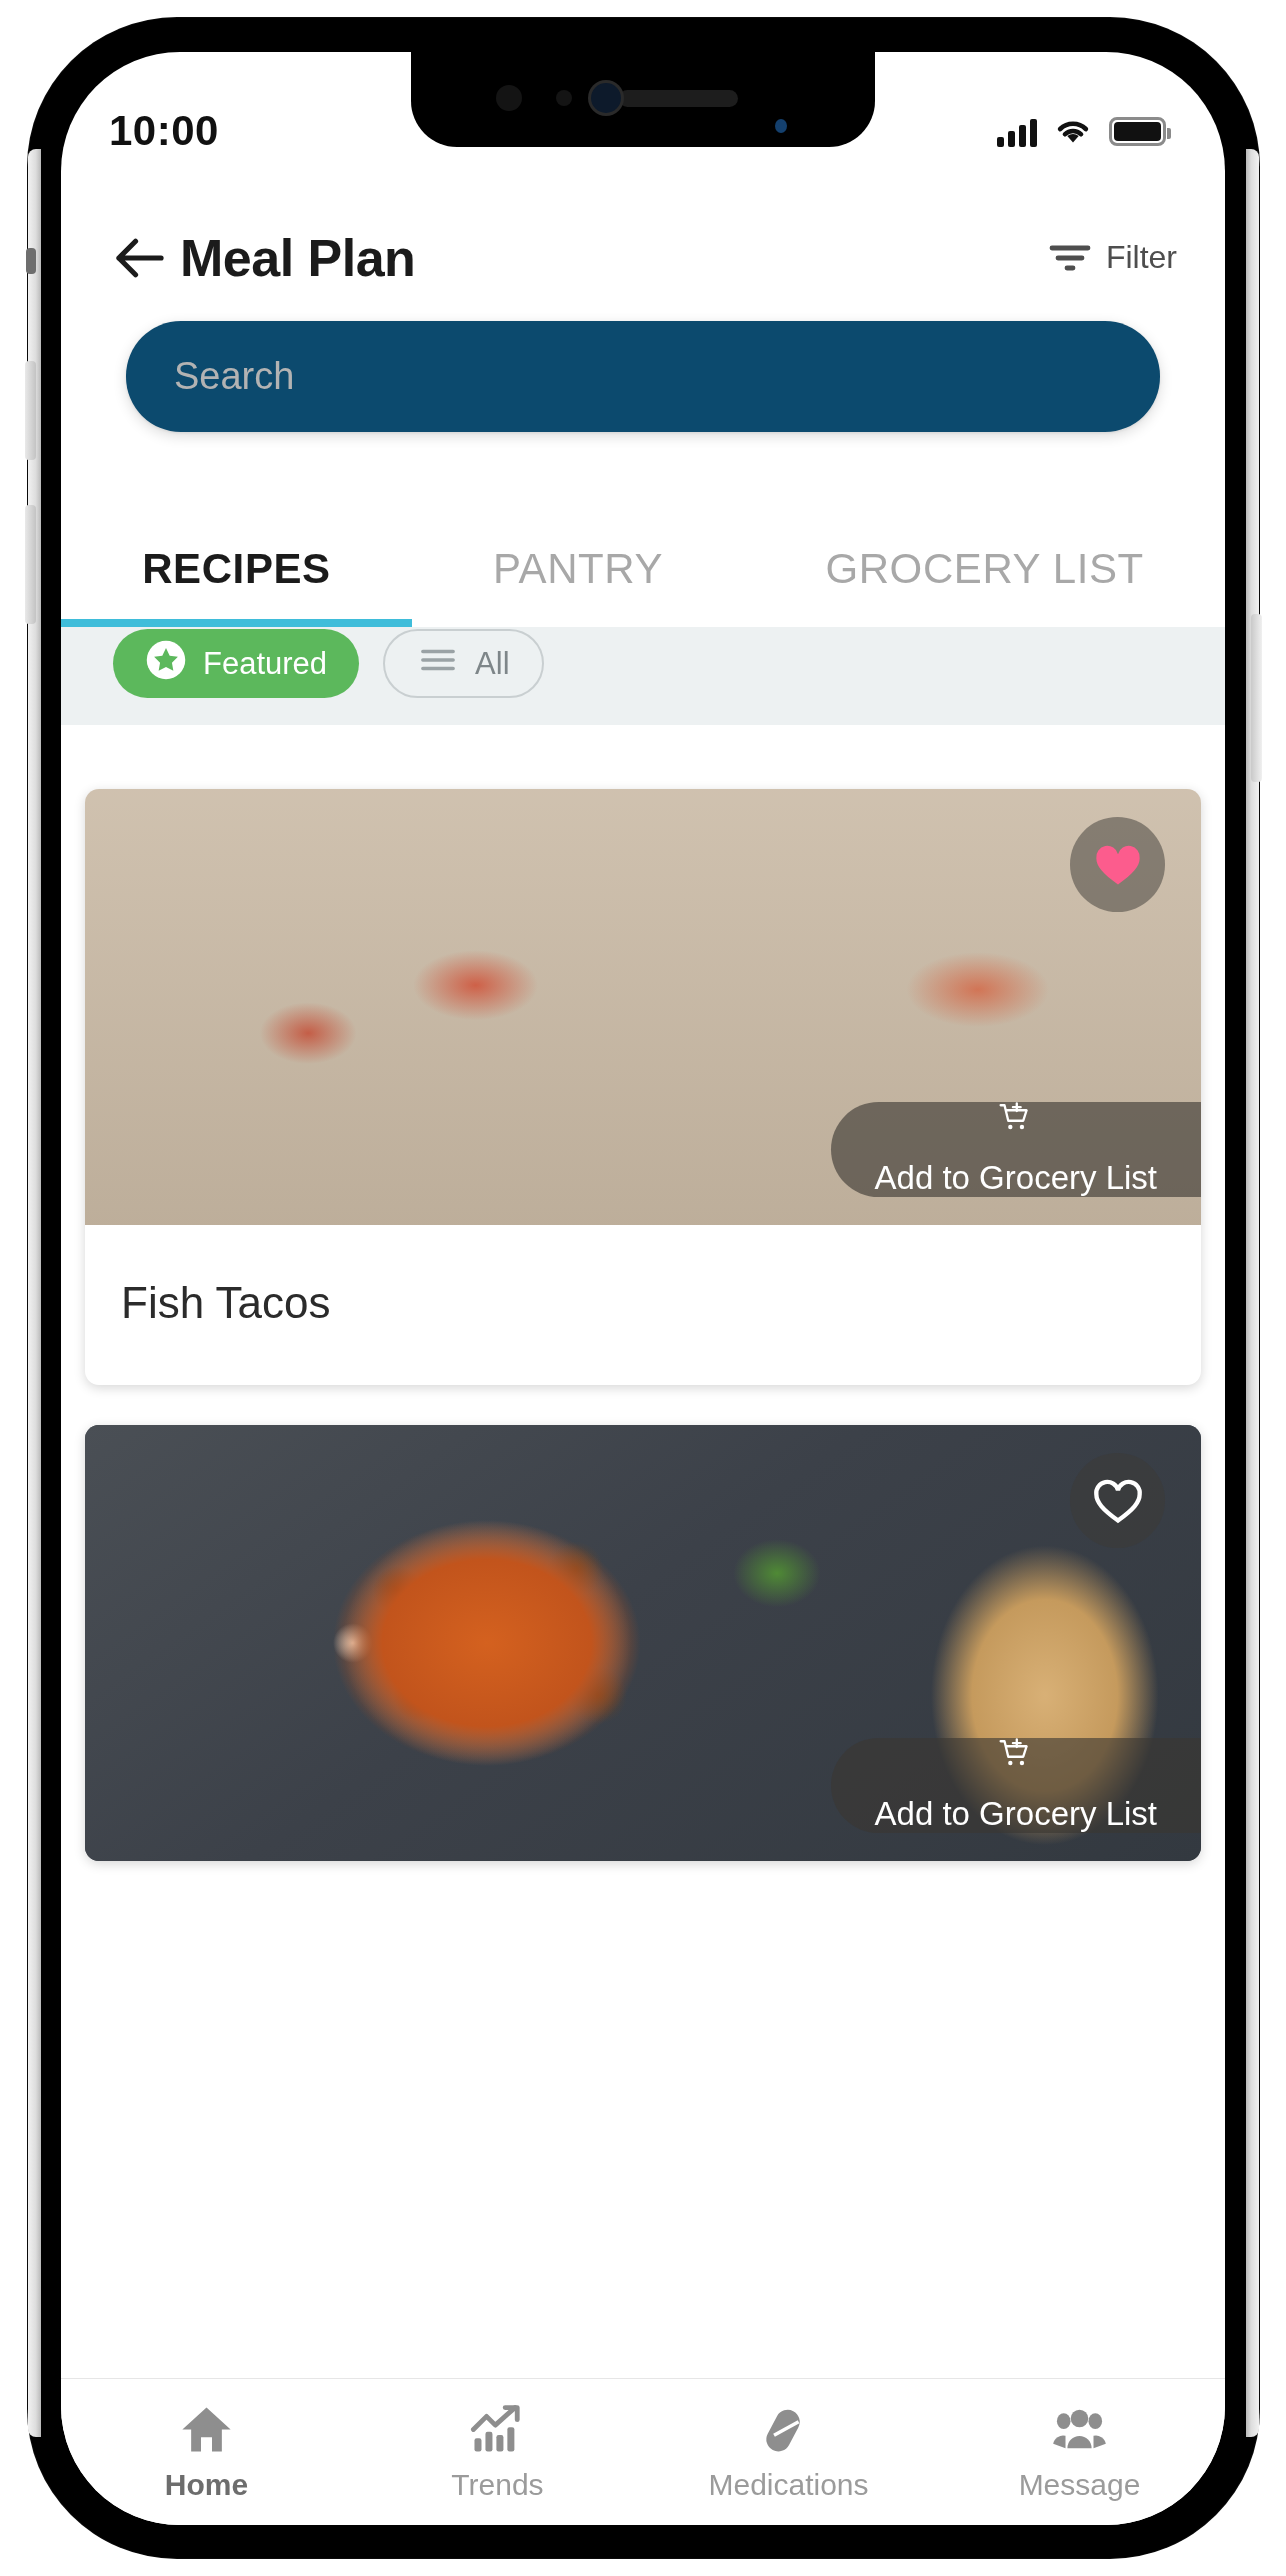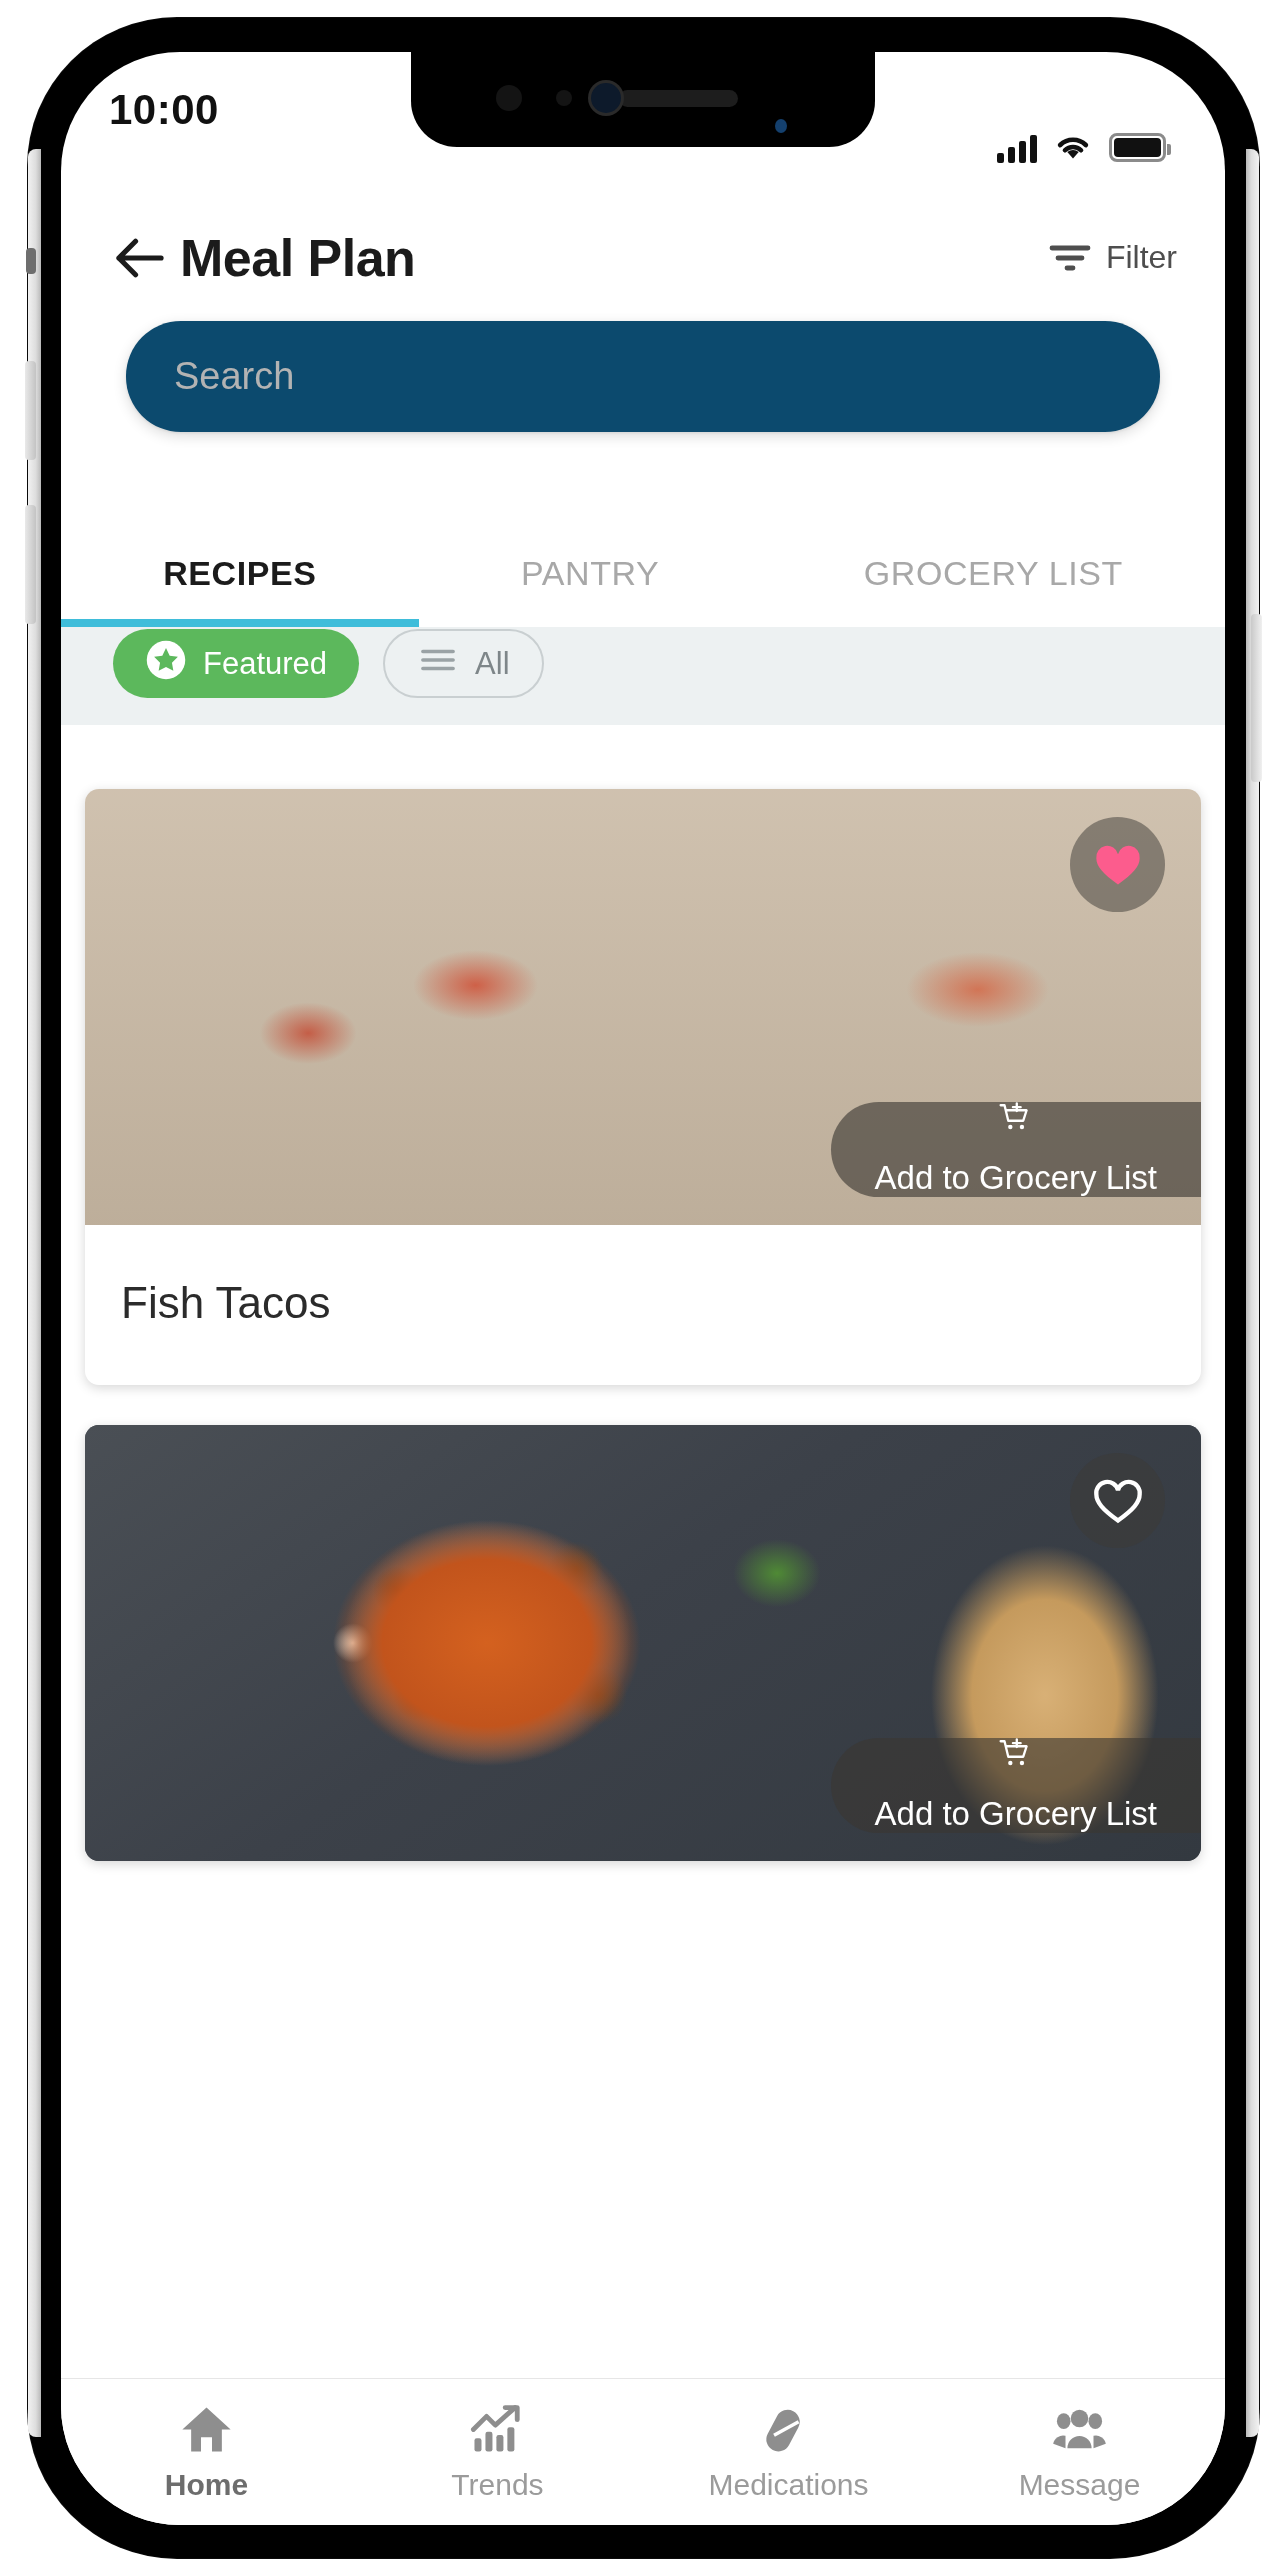--- a/index.html
+++ b/index.html
@@ -67,22 +67,22 @@
     position:absolute; left:85px; top:33px; width:26px; height:26px;
     border-radius:50%; background:#141414;
   }
   #notch-sensor2 {
     position:absolute; left:145px; top:38px; width:16px; height:16px;
     border-radius:50%; background:#141414;
   }
 
   
   #statusbar {
-    position:absolute; left:0; top:16px; width:100%; height:139px; z-index:30;
-    display:flex; justify-content:space-between;
+    position:absolute; left:0; top:0; width:100%; height:139px; z-index:30;
+    display:flex; align-items:center; justify-content:space-between;
     padding:0 59px 0 48px;
   }
   #status-time { font-size:42px; font-weight:700; color:#111; letter-spacing:0.5px; margin-top:18px; }
   #status-icons { display:flex; align-items:center; gap:16px; margin-top:20px; }
   .sig-bars { display:flex; align-items:flex-end; gap:4px; height:30px; }
   .sig-bars i { display:block; width:7px; background:#111; border-radius:2px; }
   .sig-bars i:nth-child(1){ height:10px; }
   .sig-bars i:nth-child(2){ height:16px; }
   .sig-bars i:nth-child(3){ height:22px; }
   .sig-bars i:nth-child(4){ height:28px; }
@@ -115,21 +115,21 @@
   }
   #search-placeholder { font-size:38px; color:#b3b3b3; }
 
   
   #tabs {
     position:absolute; left:0; top:448px; width:100%; height:127px;
     display:flex; align-items:flex-end; background:#fff; z-index:20;
   }
   .tab {
     flex:1 1 auto; text-align:center; padding-bottom:34px;
-    font-size:34px; font-weight:700; letter-spacing:0.6px;
+    font-size:42px; font-weight:700; letter-spacing:0.6px;
     position:relative;
   }
   .tab.inactive { color:#a8a8a8; font-weight:400; }
   .tab.active { color:#1b1b1b; }
   .tab.active::after {
     content:""; position:absolute; left:0; bottom:0; width:100%; height:8px;
     background:#3fbdda;
   }
 
   

